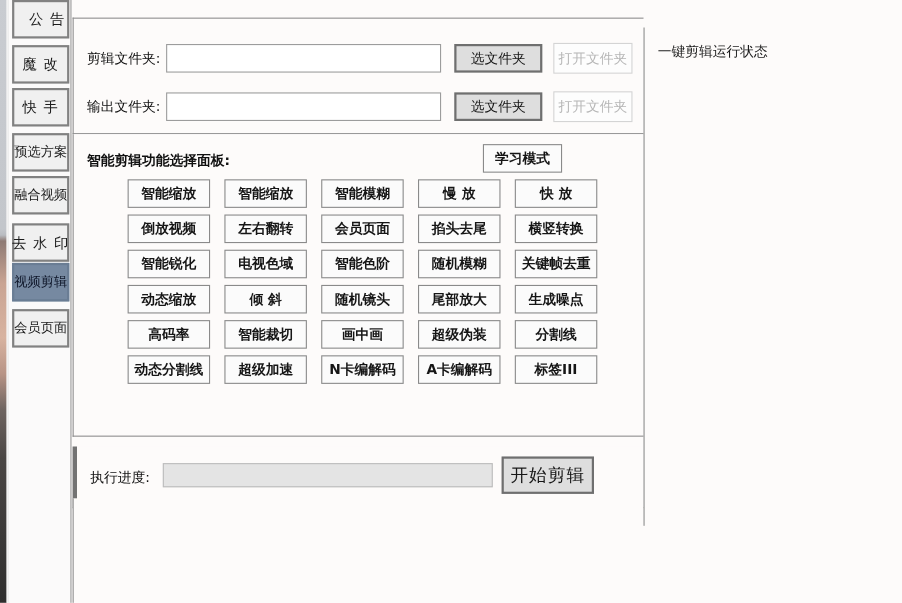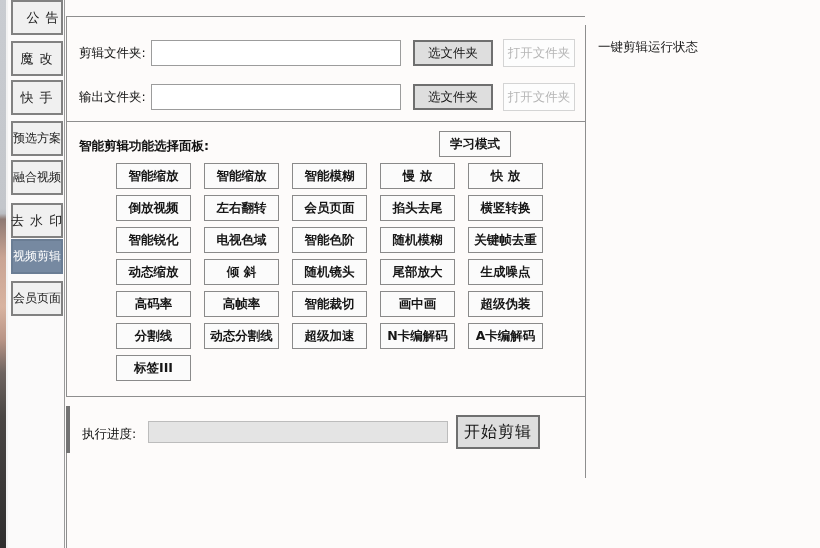--- a/index.html
+++ b/index.html
@@ -67,21 +67,21 @@
     cursor: default;
     white-space: nowrap;
   }
   .side-btn.wide-label {
     font-size: 12px;
     letter-spacing: 0px;
   }
   .side-btn.selected {
     background: #7689a1;
     border-color: #6a7d94;
-    color: #ffffff;
+    color: #0f172a;
   }
 
   
   .main {
     position: absolute;
     left: 66px; top: 0;
     width: 754px; height: 548px;
   }
 
   .panel {
@@ -306,21 +306,20 @@
           <div class="btn feat-btn">电视色域</div>
           <div class="btn feat-btn">智能色阶</div>
           <div class="btn feat-btn">随机模糊</div>
           <div class="btn feat-btn">关键帧去重</div>
           <div class="btn feat-btn">动态缩放</div>
           <div class="btn feat-btn">倾  斜</div>
           <div class="btn feat-btn">随机镜头</div>
           <div class="btn feat-btn">尾部放大</div>
           <div class="btn feat-btn">生成噪点</div>
           <div class="btn feat-btn">高码率</div>
-          <div class="btn feat-btn">高帧率</div>
           <div class="btn feat-btn">智能裁切</div>
           <div class="btn feat-btn">画中画</div>
           <div class="btn feat-btn">超级伪装</div>
           <div class="btn feat-btn">分割线</div>
           <div class="btn feat-btn">动态分割线</div>
           <div class="btn feat-btn">超级加速</div>
           <div class="btn feat-btn">N卡编解码</div>
           <div class="btn feat-btn">A卡编解码</div>
           <div class="btn feat-btn">标签III</div>
         </div>

